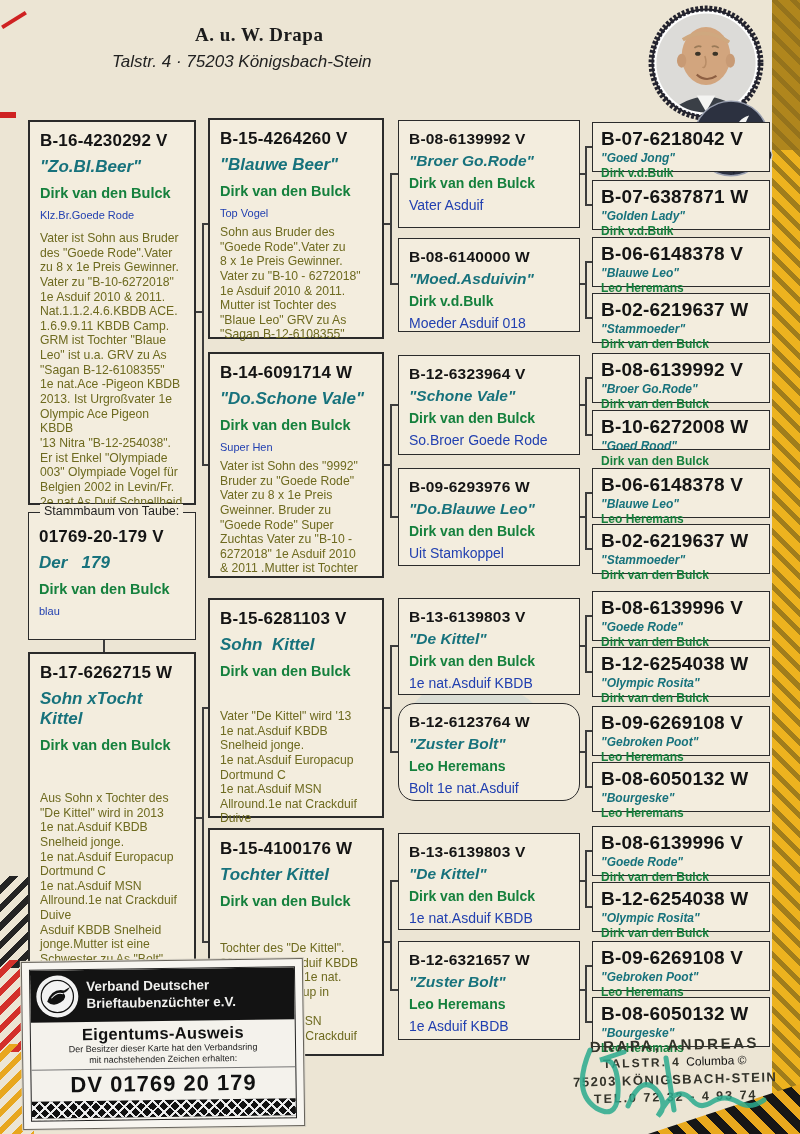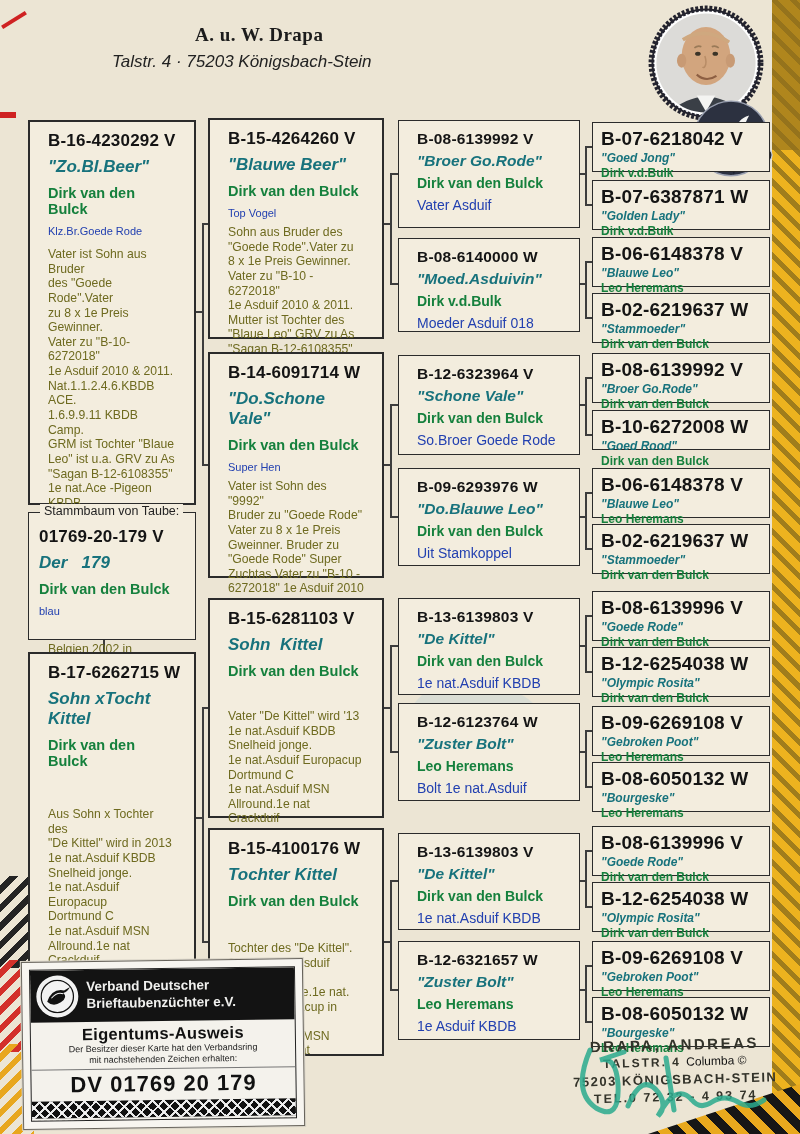--- a/index.html
+++ b/index.html
@@ -5,21 +5,21 @@
   html,body{margin:0;padding:0;}
   body{font-family:"Liberation Sans",sans-serif;background:#d8d2c4;}
   #page{position:relative;width:800px;height:1134px;background:#ece5d4;overflow:hidden;}
 
   
   .hdr-owner{position:absolute;left:195px;top:24px;font-family:"Liberation Serif",serif;font-weight:bold;font-size:19px;color:#1c1c1c;letter-spacing:.5px;}
   .hdr-addr{position:absolute;left:112px;top:52px;font-style:italic;font-size:17px;color:#222;}
   .hdr-contact{position:absolute;left:30px;top:87px;font-weight:bold;font-size:12.5px;color:#1e1e1e;}
 
   
-  .pbox{position:absolute;background:#f3edde;border:2px solid #2b2b2b;box-sizing:border-box;padding:9px 18px 5px;}
+  .pbox{position:absolute;background:#f3edde;border:2px solid #2b2b2b;box-sizing:border-box;padding:9px 10px 5px;}
   .c1{left:28px;width:168px;}
   .c2{left:208px;width:176px;}
   .c3{left:398px;width:182px;border-width:1.5px;}
   .c4{left:592px;width:178px;border-width:1.5px;padding:5px 8px 3px;}
   .ring{font-size:17px;font-weight:bold;color:#141414;letter-spacing:.2px;white-space:pre;}
   .pname{font-size:17px;font-weight:bold;font-style:italic;color:#17727c;margin-top:6px;white-space:pre-wrap;}
   .breeder{font-size:14.5px;font-weight:bold;color:#15803d;margin-top:8px;}
   .note{font-size:11px;color:#2240b0;margin-top:8px;}
   .pbody{font-size:12.2px;line-height:1.2;color:#6e6a1f;margin-top:10px;white-space:pre-line;}
   .c3 .ring{font-size:15.5px;}
@@ -332,21 +332,21 @@
     <div class="pname">"Do.Blauwe Leo"</div>
     <div class="breeder">Dirk van den Bulck</div>
     <div class="note">Uit Stamkoppel</div>
   </div>
   <div class="pbox c3" style="top:598px;height:97px;">
     <div class="ring">B-13-6139803 V</div>
     <div class="pname">"De Kittel"</div>
     <div class="breeder">Dirk van den Bulck</div>
     <div class="note">1e nat.Asduif KBDB</div>
   </div>
-  <div class="pbox c3" style="top:703px;height:98px;">
+  <div class="pbox c3" style="top:703px;height:98px;border-radius:17px;">
     <div class="ring">B-12-6123764 W</div>
     <div class="pname">"Zuster Bolt"</div>
     <div class="breeder">Leo Heremans</div>
     <div class="note">Bolt 1e nat.Asduif</div>
   </div>
   <div class="pbox c3" style="top:833px;height:97px;">
     <div class="ring">B-13-6139803 V</div>
     <div class="pname">"De Kittel"</div>
     <div class="breeder">Dirk van den Bulck</div>
     <div class="note">1e nat.Asduif KBDB</div>

